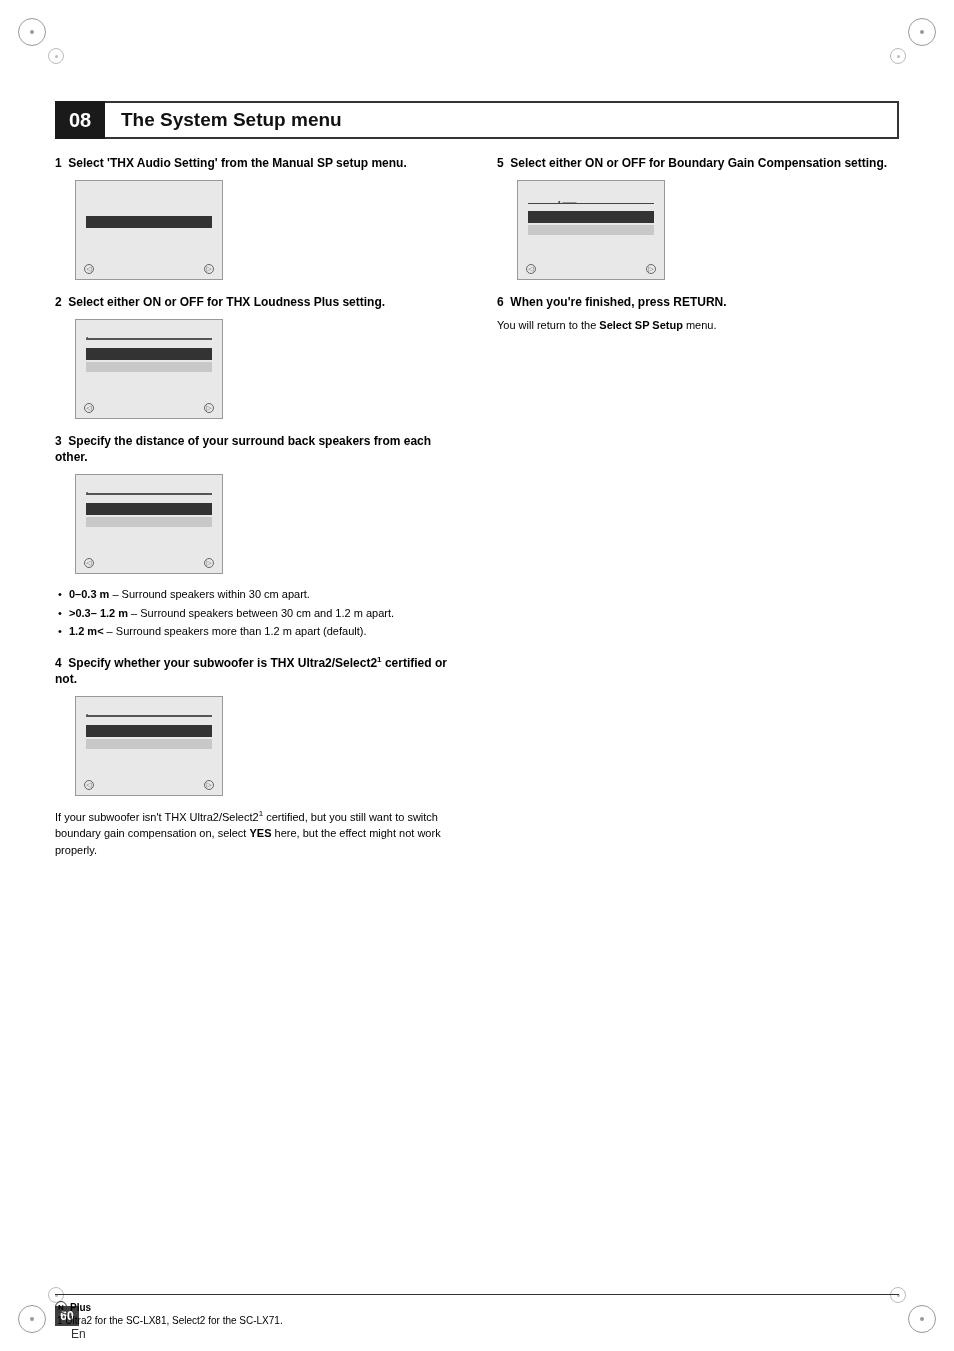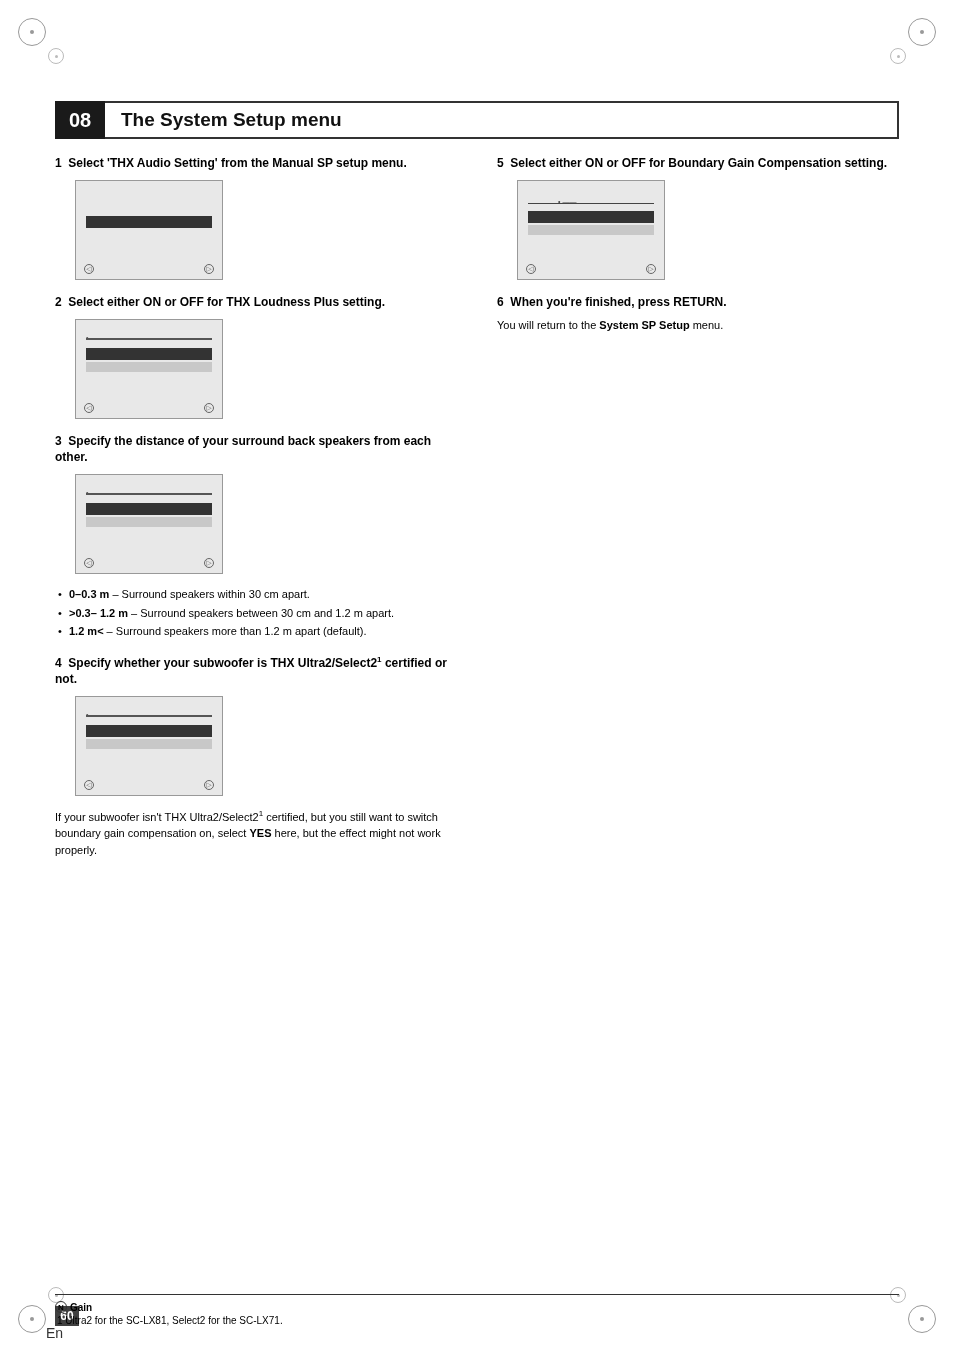--- a/index.html
+++ b/index.html
@@ -250,22 +250,22 @@
       color: #fff;
       width: 24px;
       height: 20px;
       display: flex; align-items: center; justify-content: center;
       font-size: 12px;
       font-weight: bold;
     }
     .page-en {
       position: absolute;
       bottom: 10px;
-      left: 46px;
-      font-size: 14px;
+      left: 71px;
+      font-size: 12px;
       color: #333;
     }
 
     
     .step-section { margin-bottom: 14px; }
 
     
     sup { font-size: 8px; vertical-align: super; }
 
     
@@ -385,33 +385,33 @@
         <div class="screen-icon-left">◁</div>
         <div class="screen-icon-right">▷</div>
       </div>
     </div>
 
     <div class="step-section">
       <p class="step-heading">
         <span>6&nbsp;&nbsp;When you're finished, press RETURN.</span>
       </p>
       <p class="note-text">
-        You will return to the <strong>System SP Setup</strong> menu.
+        You will return to the <strong>Select SP Setup</strong> menu.
       </p>
     </div>
 
   </div>
 </div>
 
 <div class="page-number-box">60</div>
 <div class="page-en">En</div>
 
 <div class="footer">
   <div class="footer-line">
     <div class="footer-note-row">
       <div class="note-icon">
         <div class="circle-n">N</div>
-        <span>Gain</span>
+        <span>Plus</span>
       </div>
     </div>
     <p style="font-size:10px; margin-top:2px; padding-left:2px;">1 Ultra2 for the SC-LX81, Select2 for the SC-LX71.</p>
   </div>
 </div>
 
 </body></html>

